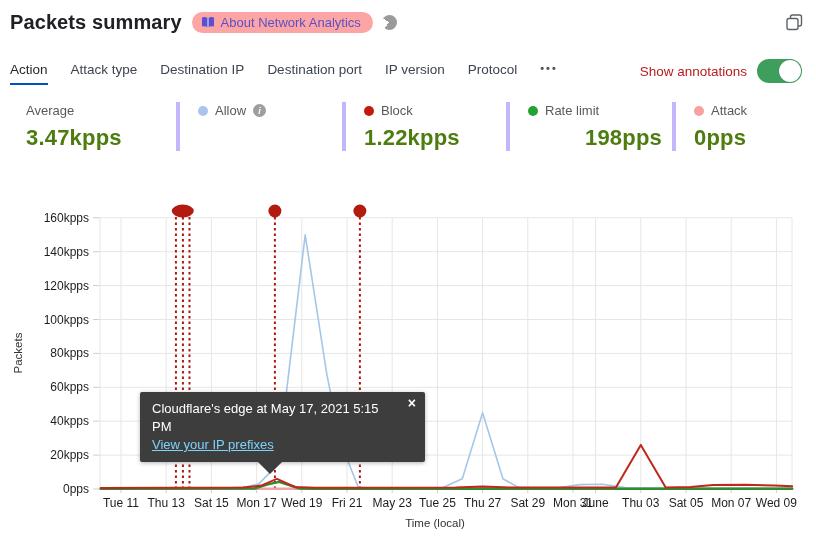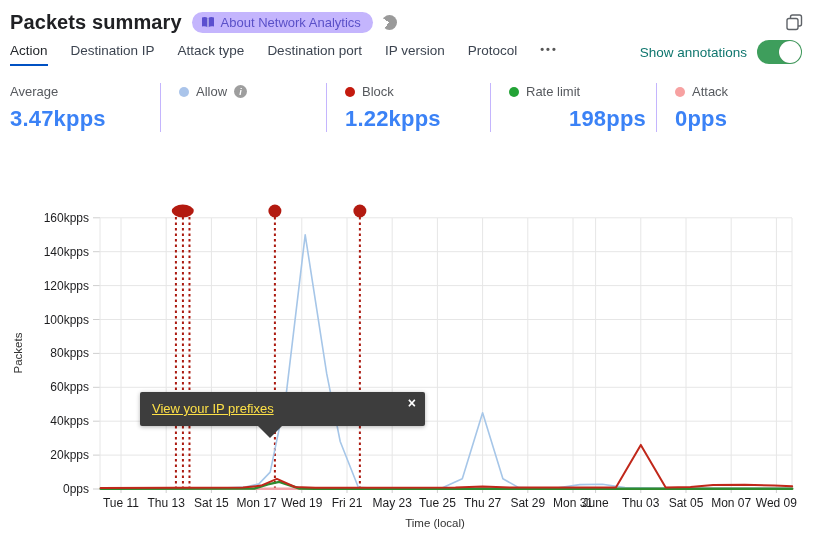--- a/index.html
+++ b/index.html
@@ -2,60 +2,60 @@
 <html><head>
 <meta charset="utf-8">
 <style>
   * { margin:0; padding:0; box-sizing:border-box; }
   html,body { width:816px; height:545px; background:#fff; font-family:"Liberation Sans", sans-serif; color:#1d1d1f; overflow:hidden; }
   .page { position:relative; width:816px; height:545px; background:#fff; }
 
   
   .header-row { display:flex; align-items:center; padding:10px 12px 0 10px; height:34px; }
   .page-title { font-size:20px; font-weight:700; color:#202124; letter-spacing:.1px; }
-  .badge { display:inline-flex; align-items:center; gap:6px; background:#c4b5fd; color:#5a50c8; border-radius:12px; padding:3px 12px 3px 9px; font-size:13px; margin-left:10px; cursor:pointer; }
+  .badge { display:inline-flex; align-items:center; gap:6px; background:#fca5a5; color:#5a50c8; border-radius:12px; padding:3px 12px 3px 9px; font-size:13px; margin-left:10px; cursor:pointer; }
   .badge svg { display:block; }
   .pie-icon { width:15px; height:15px; border-radius:50%; margin-left:9px; background:conic-gradient(from 225deg, #ffffff 0 78deg, #9a9a9a 78deg 360deg); cursor:pointer; }
   .copy-icon { margin-left:auto; cursor:pointer; display:flex; }
 
   
-  .tabs-row { display:flex; align-items:center; padding:0 14px 0 10px; margin-top:3px; height:30px; }
+  .tabs-row { display:flex; align-items:center; padding:0 14px 0 10px; margin-top:22px; height:30px; }
   .tabs { display:flex; align-items:center; gap:23px; }
   .tab { font-size:13.5px; color:#3c4450; padding:5px 0 8px; cursor:pointer; position:relative; white-space:nowrap; }
   .tab.active { color:#25282c; }
   .tab.active::after { content:""; position:absolute; left:0; right:0; bottom:0; height:2.5px; background:#0051c3; }
   .more-tabs { font-size:11px; letter-spacing:2px; color:#555; margin-left:23px; padding-bottom:6px; cursor:pointer; background:none; border:none; font-weight:700; }
   .annotations-group { margin-left:auto; display:flex; align-items:center; gap:10px; }
-  .annotations-label { font-size:13.5px; color:#0f766e; }
+  .annotations-label { font-size:13.5px; color:#b91c1c; }
   .toggle { width:45px; height:24px; border-radius:12px; background:#3e9e5c; position:relative; cursor:pointer; }
   .toggle .knob { position:absolute; top:1px; right:1px; width:22px; height:22px; border-radius:50%; background:#fff; box-shadow:0 0 1px rgba(0,0,0,.35); }
 
   
-  .stats-row { display:flex; margin:16px 0 0 10px; }
+  .stats-row { display:flex; margin:16px 0 0 26px; }
   .stat { padding-right:10px; }
-  .stat + .stat { border-left:1px solid #c4b5fd; padding-left:18px; }
+  .stat + .stat { border-left:4px solid #c4b5fd; padding-left:18px; }
   .stat-label { display:flex; align-items:center; gap:7px; font-size:13px; color:#56595e; height:17px; }
   .dot { width:10px; height:10px; border-radius:50%; flex:none; }
   .info-icon { width:13px; height:13px; border-radius:50%; background:#9e9e9e; color:#fff; font-size:9px; font-weight:700; display:inline-flex; align-items:center; justify-content:center; font-style:italic; cursor:pointer; }
-  .stat-value { font-size:22px; font-weight:600; color:#3b82f6; margin-top:6px; letter-spacing:.2px; }
+  .stat-value { font-size:22px; font-weight:600; color:#4d7c0f; margin-top:6px; letter-spacing:.2px; }
 
   
   #chart-svg { position:absolute; left:0; top:0; }
   .grid { stroke:#e6e6e6; stroke-width:1; }
   .stub { stroke:#cfcfcf; stroke-width:1; }
   .tick-label { font-size:12px; fill:#1d1d1f; }
   .axis-title { font-size:11.5px; fill:#333; }
   .ann-line { stroke:#ab1a10; stroke-width:2; stroke-dasharray:2.5 3; }
   .series { fill:none; stroke-linejoin:round; stroke-linecap:round; }
 
   
   .tooltip { position:absolute; left:140px; top:392px; width:285px; background:#3d3d3d; color:#fff; font-size:13px; line-height:18px; padding:8px 26px 8px 12px; border-radius:2px; box-shadow:0 1px 4px rgba(0,0,0,.3); }
   .tooltip .close { position:absolute; top:3px; right:9px; font-size:14px; font-weight:700; color:#fff; cursor:pointer; line-height:16px; }
   .redacted { display:inline-block; width:50px; height:12px; background:#c6c6c6; border-radius:2px; filter:blur(1.5px); vertical-align:baseline; margin-right:1px; }
-  .t-link { color:#fde047; text-decoration:underline; cursor:pointer; display:inline-block; }
+  .t-link { color:#7dd3fc; text-decoration:underline; cursor:pointer; display:inline-block; }
   .caret { position:absolute; left:117px; bottom:-12px; width:0; height:0; border-left:13px solid transparent; border-right:13px solid transparent; border-top:13px solid #3d3d3d; }
 </style>
 </head>
 <body>
 
 <div class="page">
 
   <div class="header-row">
     <span class="page-title">Packets summary</span>
     <span class="badge">
@@ -72,22 +72,22 @@
       <svg width="19" height="19" viewBox="0 0 19 19">
           <rect x="5.5" y="2" width="11" height="11" rx="2" fill="none" stroke="#5f6368" stroke-width="1.4"></rect>
           <rect x="2" y="5.5" width="11" height="11" rx="2" fill="#fff" stroke="#5f6368" stroke-width="1.4"></rect>
         </svg>
     </span>
   </div>
 
   <div class="tabs-row">
     <div class="tabs" id="tabs">
         <div class="tab active">Action</div>
+        <div class="tab">Attack type</div>
         <div class="tab">Destination IP</div>
-        <div class="tab">Attack type</div>
         <div class="tab">Destination port</div>
         <div class="tab">IP version</div>
         <div class="tab">Protocol</div>
       </div>
     <button class="more-tabs">•••</button>
     <div class="annotations-group">
       <span class="annotations-label">Show annotations</span>
       <div class="toggle">
           <div class="knob"></div>
         </div>
@@ -220,17 +220,18 @@
       <polyline points="100.7,488.5 215.9,488.2 245.3,487.0 258.9,483.9 270.2,472.1 286.0,395.8 305.2,234.8 326.7,373.7 340.2,441.5 358.3,487.3 376.4,488.3 441.9,488.0 462.3,478.8 482.6,412.7 502.9,478.8 518.8,487.6 554.9,488.2 579.8,484.6 602.4,484.3 625.0,487.6 674.7,488.3 792.2,488.3" stroke="#a6c6e8" stroke-width="1.6" class="series"></polyline>
       <polyline points="100.7,488.7 254.3,488.6 267.9,484.3 279.2,481.9 299.5,488.5 315.4,488.7 792.2,488.7" stroke="#2f8c2f" stroke-width="2.4" class="series"></polyline>
       <polyline points="100.7,488.0 243.0,487.6 261.1,485.6 276.9,478.8 295.0,487.0 315.4,487.8 455.5,487.6 482.6,486.6 509.7,487.6 615.9,487.6 640.8,444.9 665.7,487.6 690.5,487.0 713.1,485.1 744.8,484.8 774.1,485.6 792.2,486.3" stroke="#c0271a" stroke-width="2" class="series"></polyline>
       <ellipse cx="182.77333333333334" cy="211" rx="11" ry="6.5" fill="#b31a10"></ellipse>
       <ellipse cx="274.906" cy="211" rx="6.5" ry="6.5" fill="#b31a10"></ellipse>
       <ellipse cx="359.88200000000006" cy="211" rx="6.5" ry="6.5" fill="#b31a10"></ellipse>
     </svg>
 
   <div class="tooltip">
     <span class="close">×</span>
+    <div>Cloudflare's edge at May 17, 2021 5:15 PM</div>
     <a class="t-link">View your IP prefixes</a>
     <div class="caret"></div>
   </div>
 
 </div>
 
 </body></html>

